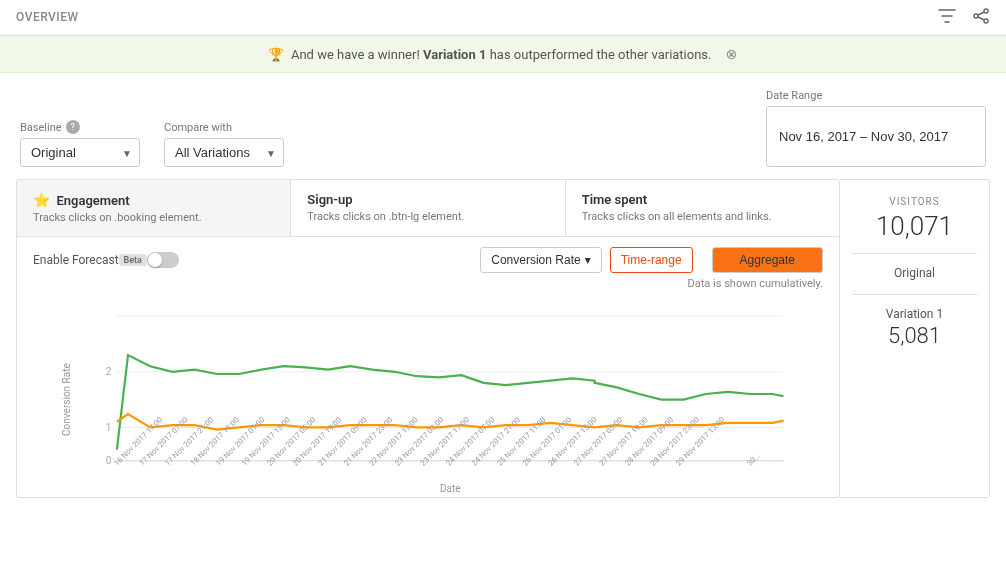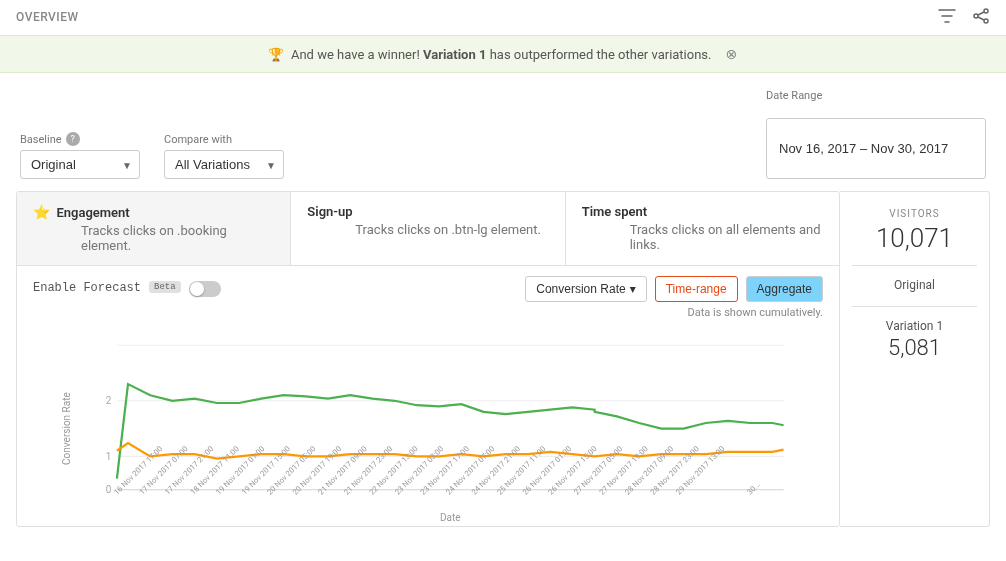--- a/index.html
+++ b/index.html
@@ -42,49 +42,49 @@
     .select-wrap { position: relative; }
     select {
       appearance: none; border: 1px solid #ccc; border-radius: 3px;
       padding: 6px 28px 6px 10px; font-size: 13px; color: #333; background: #fff;
       cursor: pointer; min-width: 120px;
     }
     .select-arrow {
       position: absolute; right: 8px; top: 50%; transform: translateY(-50%);
       pointer-events: none; color: #666; font-size: 10px;
     }
-    .date-range-group { margin-left: auto; display: flex; flex-direction: column; gap: 16px; }
+    .date-range-group { margin-left: auto; display: flex; flex-direction: column; gap: 4px; }
     .date-range-input {
       border: 1px solid #ccc; border-radius: 3px; padding: 22px 12px;
       font-size: 13px; color: #333; min-width: 220px; background: #fff;
     }
 
     
     .main-content { display: flex; padding: 0 16px 0; gap: 0; }
 
     
     .left-panel { flex: 1; border: 1px solid #e0e0e0; border-radius: 3px; overflow: hidden; }
 
     
     .metrics-tabs { display: flex; border-bottom: 1px solid #e0e0e0; }
     .metric-tab {
       flex: 1; padding: 12px 16px; cursor: pointer; border-right: 1px solid #e0e0e0;
     }
     .metric-tab:last-child { border-right: none; }
     .metric-tab.active { background: #f5f5f5; }
     .metric-tab-title { font-size: 13px; font-weight: 600; color: #333; display: flex; align-items: center; gap: 6px; margin-bottom: 3px; }
-    .metric-tab-sub { font-size: 13px; color: #777; margin-left: 48px; }
+    .metric-tab-sub { font-size: 11px; color: #777; }
     .star-icon { color: #FFC107; font-size: 14px; }
 
     
     .chart-controls {
       display: flex; align-items: center; justify-content: space-between;
       padding: 10px 16px 4px;
     }
-    .enable-forecast { display: flex; align-items: flex-start; gap: 8px; font-size: 12px; color: #555; font-family: Liberation Mono, monospace; }
+    .enable-forecast { display: flex; align-items: center; font-size: 12px; color: #555; }
     .beta-badge {
       font-size: 9px; background: #e0e0e0; color: #666; padding: 1px 5px;
       border-radius: 3px; font-weight: 500;
     }
     .toggle {
       width: 32px; height: 16px; background: #ccc; border-radius: 8px; cursor: pointer;
       position: relative;
     }
     .toggle-knob {
       width: 14px; height: 14px; background: #fff; border-radius: 50%;
@@ -93,22 +93,22 @@
     .chart-right-controls { display: flex; align-items: center; gap: 8px; }
     .chart-dropdown-btn {
       border: 1px solid #ccc; border-radius: 3px; padding: 5px 10px;
       font-size: 12px; background: #fff; cursor: pointer; display: flex; align-items: center; gap: 4px; color: #333;
     }
     .time-range-btn {
       border: 1px solid #e64a19; border-radius: 3px; padding: 5px 10px;
       font-size: 12px; background: #fff; cursor: pointer; color: #e64a19; font-weight: 500;
     }
     .aggregate-btn {
-      border: 1px solid #ccc; border-radius: 3px; padding: 5px 10px;
-      font-size: 12px; background: #7dd3fc; cursor: pointer; color: #333;
+      border: 1px solid #ccc; border-radius: 3px; padding: 5px 27px;
+      font-size: 12px; background: #f97316; cursor: pointer; color: #333; margin-left: 11px;
     }
     .cumulative-note { font-size: 11px; color: #888; text-align: right; padding: 0 16px 4px; }
 
     
     .chart-area { padding: 0 10px 0 10px; position: relative; }
     .chart-svg { width: 100%; overflow: visible; }
 
     
     .right-panel {
       width: 150px; border: 1px solid #e0e0e0; border-left: none; border-radius: 0 3px 3px 0;

